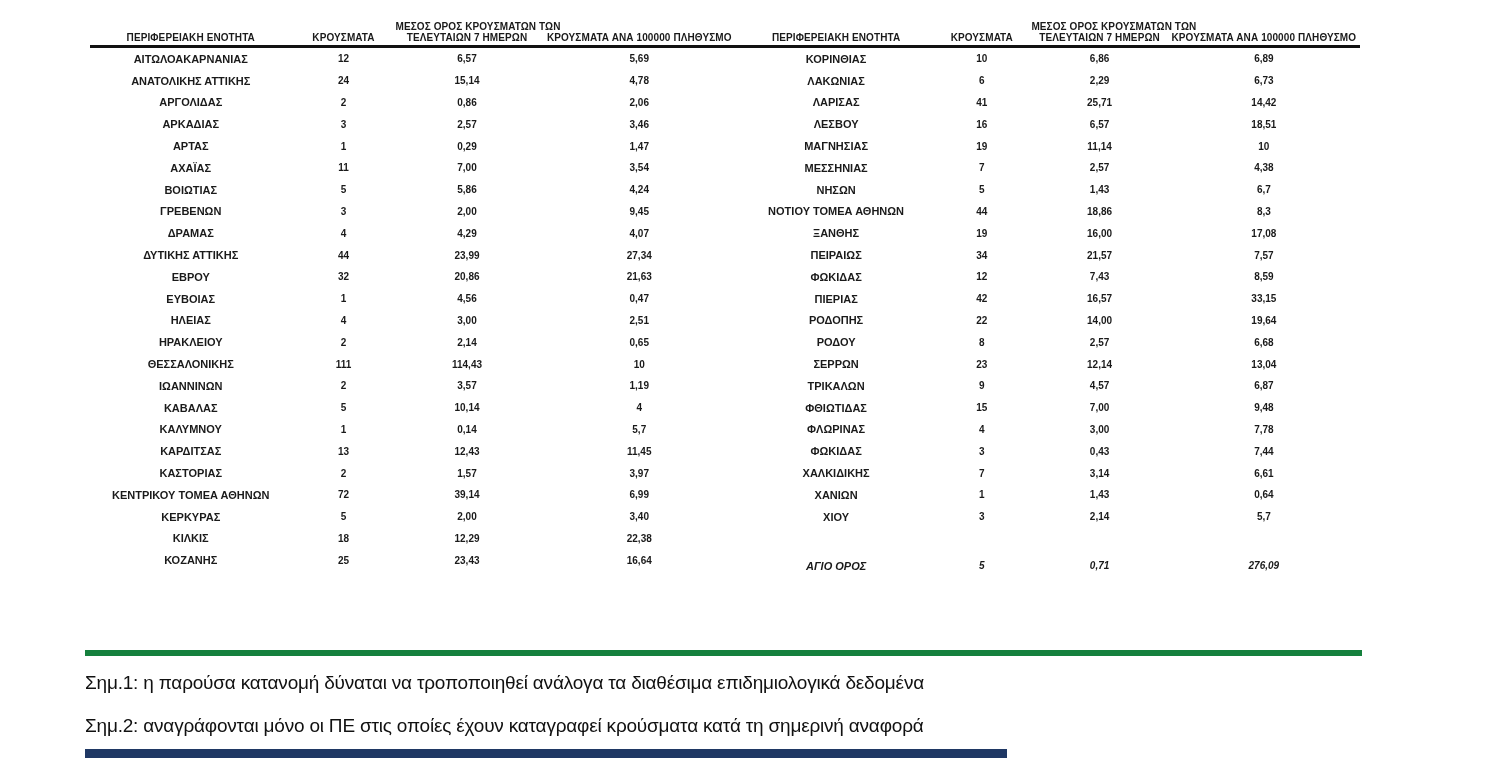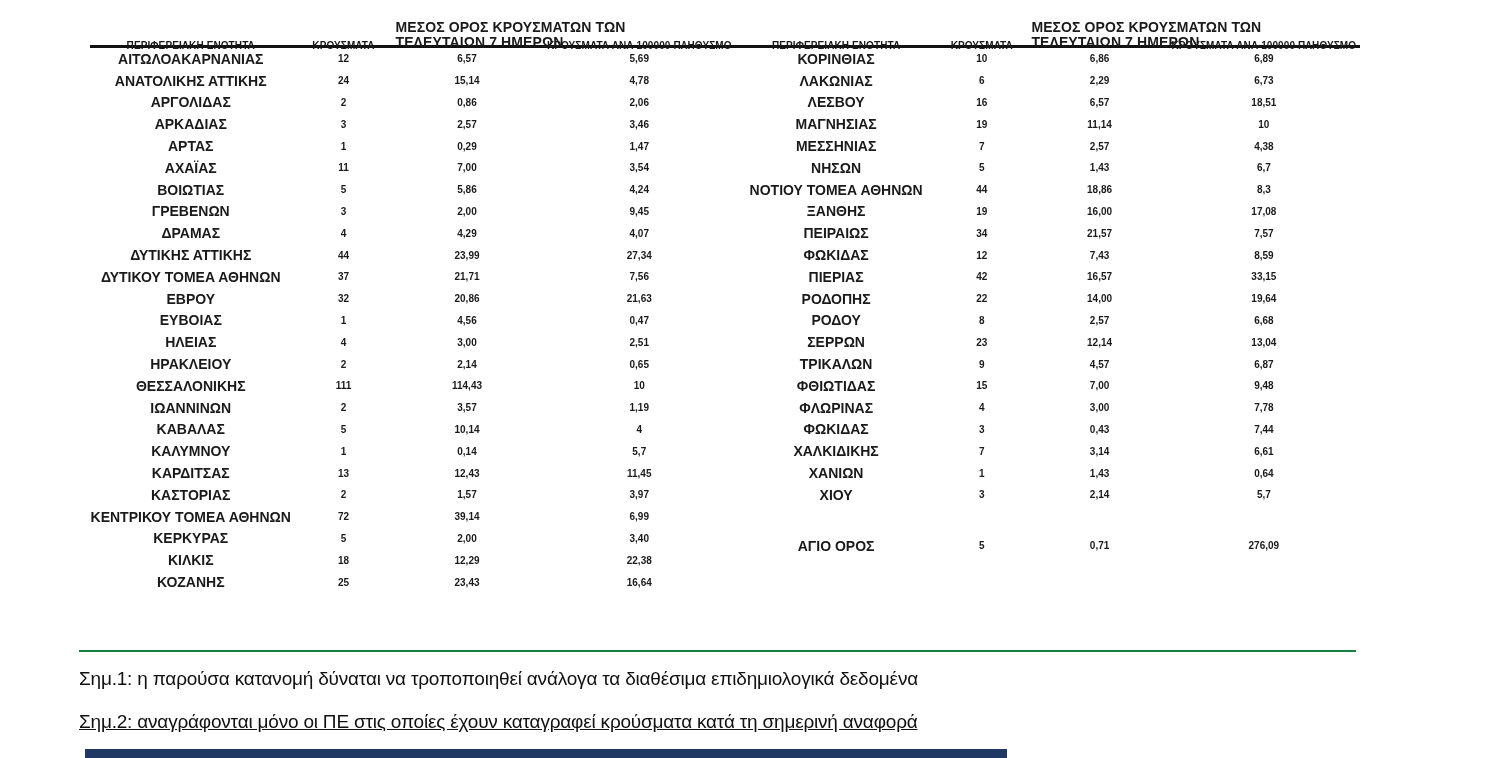--- a/index.html
+++ b/index.html
@@ -36,50 +36,50 @@
     box-sizing: border-box;
   }
   .hcell {
     text-align: center;
     font-size: 10px;
     font-weight: 700;
     letter-spacing: 0.1px;
     line-height: 1.1;
     white-space: nowrap;
   }
-  .hcell.small { font-size: 14px; }
+  .hcell.small { font-size: 10px; }
   .row {
     display: grid;
     grid-template-columns: 31% 16% 22% 31%;
     height: 21.8px;
     align-items: center;
   }
   .cell {
     text-align: center;
     font-size: 10px;
     font-weight: 700;
     white-space: nowrap;
   }
-  .cell.region { font-size: 14px; }
-  .row.italic .cell { font-weight: 600; margin-top: 32px; }
+  .cell.region { font-size: 11px; }
+  .row.italic .cell { font-style: italic; font-weight: 600; margin-top: 32px; }
   .notes-block {
     position: absolute;
-    left: 79px;
+    left: 85px;
     top: 650px;
     width: 1277px;
-    border-top: 2px solid #15803d;
+    border-top: 6px solid #15803d;
   }
   .note {
     margin: 0;
     font-size: 19px;
     color: #111111;
     letter-spacing: -0.2px;
   }
   .note.first  { margin-top: 16px; }
-  .note.second { margin-top: 21px; text-decoration: underline; }
+  .note.second { margin-top: 21px; }
   .footer-bar {
     position: absolute;
     left: 85px;
     top: 749px;
     width: 922px;
     height: 9px;
   }
 </style>
 </head>
 <body style="background: rgb(255, 255, 255);">
@@ -151,26 +151,20 @@
           <div class="cell avg7">4,29</div>
           <div class="cell per100k">4,07</div>
         </div>
         <div class="row">
           <div class="cell region">ΔΥΤΙΚΗΣ ΑΤΤΙΚΗΣ</div>
           <div class="cell cases">44</div>
           <div class="cell avg7">23,99</div>
           <div class="cell per100k">27,34</div>
         </div>
         <div class="row">
-          <div class="cell region">ΔΥΤΙΚΟΥ ΤΟΜΕΑ ΑΘΗΝΩΝ</div>
-          <div class="cell cases">37</div>
-          <div class="cell avg7">21,71</div>
-          <div class="cell per100k">7,56</div>
-        </div>
-        <div class="row">
           <div class="cell region">ΕΒΡΟΥ</div>
           <div class="cell cases">32</div>
           <div class="cell avg7">20,86</div>
           <div class="cell per100k">21,63</div>
         </div>
         <div class="row">
           <div class="cell region">ΕΥΒΟΙΑΣ</div>
           <div class="cell cases">1</div>
           <div class="cell avg7">4,56</div>
           <div class="cell per100k">0,47</div>
@@ -267,20 +261,26 @@
           <div class="cell avg7">6,86</div>
           <div class="cell per100k">6,89</div>
         </div>
         <div class="row">
           <div class="cell region">ΛΑΚΩΝΙΑΣ</div>
           <div class="cell cases">6</div>
           <div class="cell avg7">2,29</div>
           <div class="cell per100k">6,73</div>
         </div>
         <div class="row">
+          <div class="cell region">ΛΑΡΙΣΑΣ</div>
+          <div class="cell cases">41</div>
+          <div class="cell avg7">25,71</div>
+          <div class="cell per100k">14,42</div>
+        </div>
+        <div class="row">
           <div class="cell region">ΛΕΣΒΟΥ</div>
           <div class="cell cases">16</div>
           <div class="cell avg7">6,57</div>
           <div class="cell per100k">18,51</div>
         </div>
         <div class="row">
           <div class="cell region">ΜΑΓΝΗΣΙΑΣ</div>
           <div class="cell cases">19</div>
           <div class="cell avg7">11,14</div>
           <div class="cell per100k">10</div>

